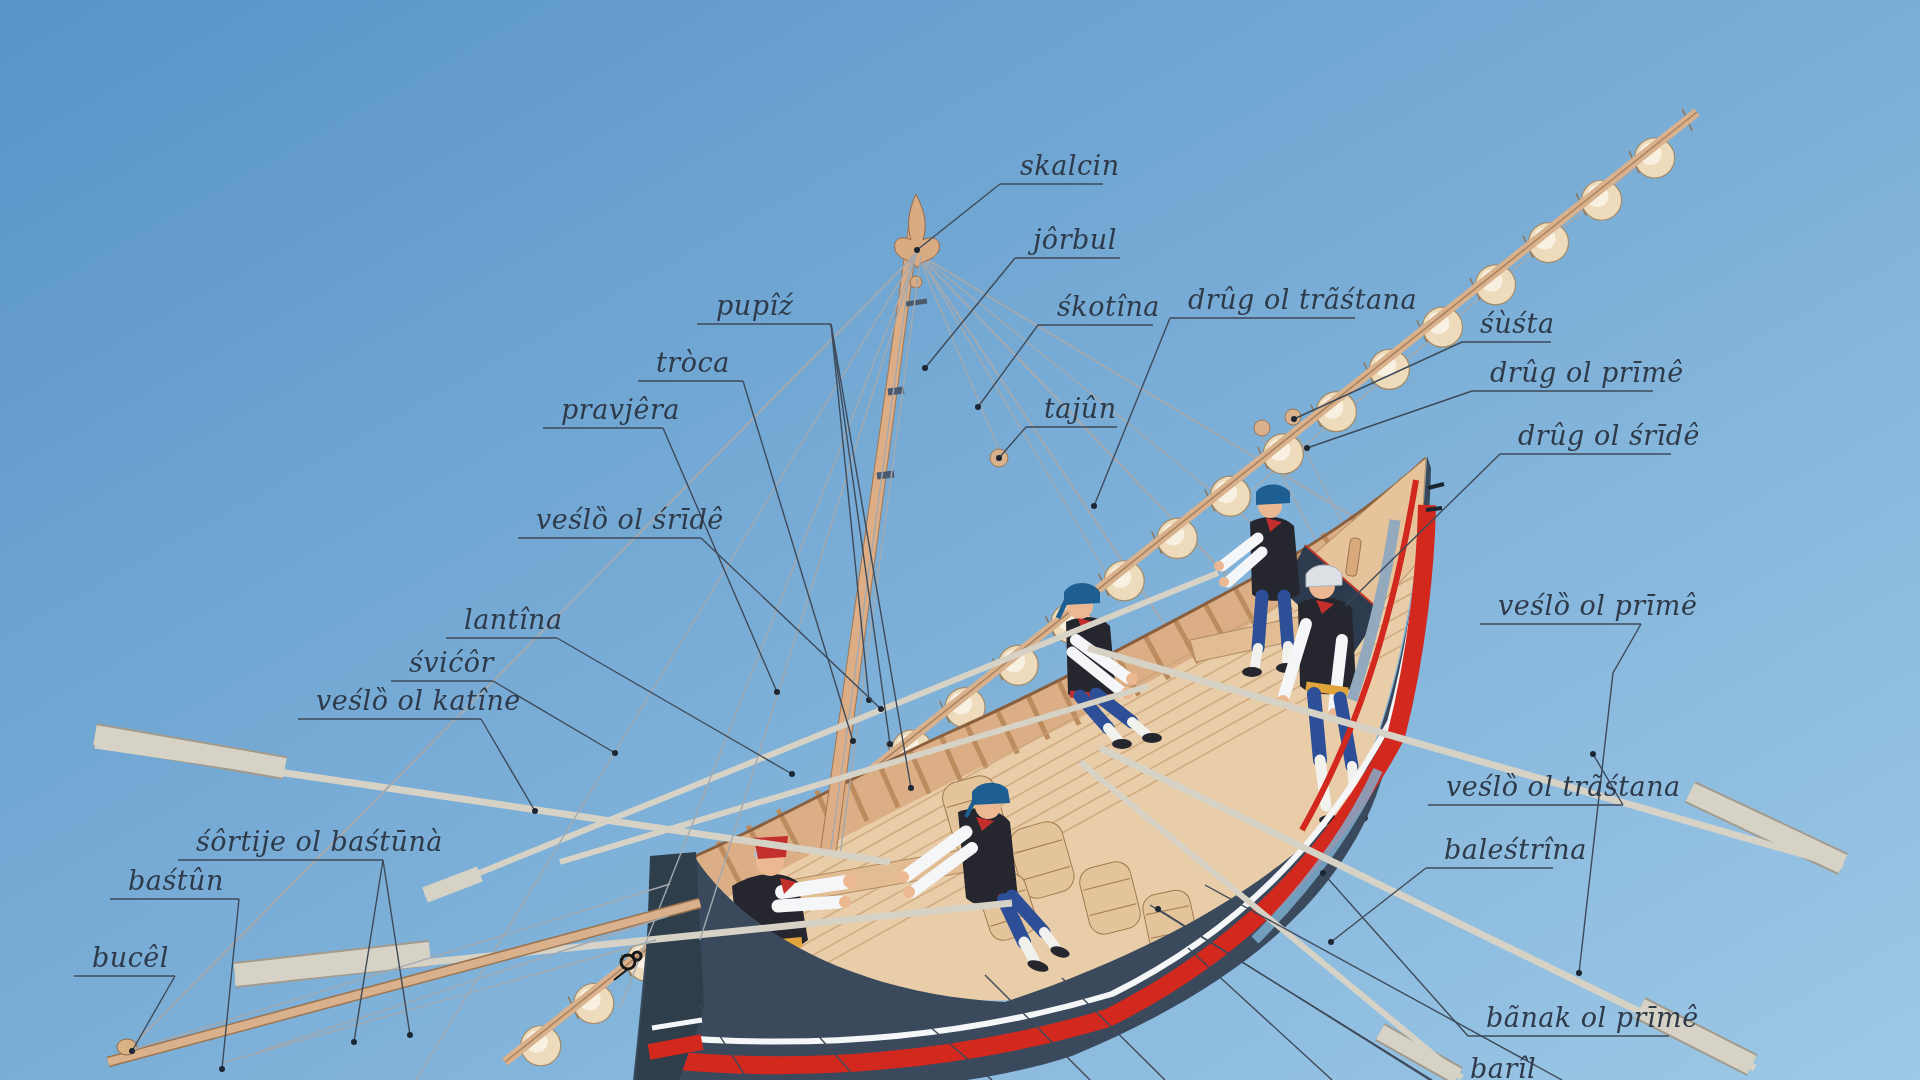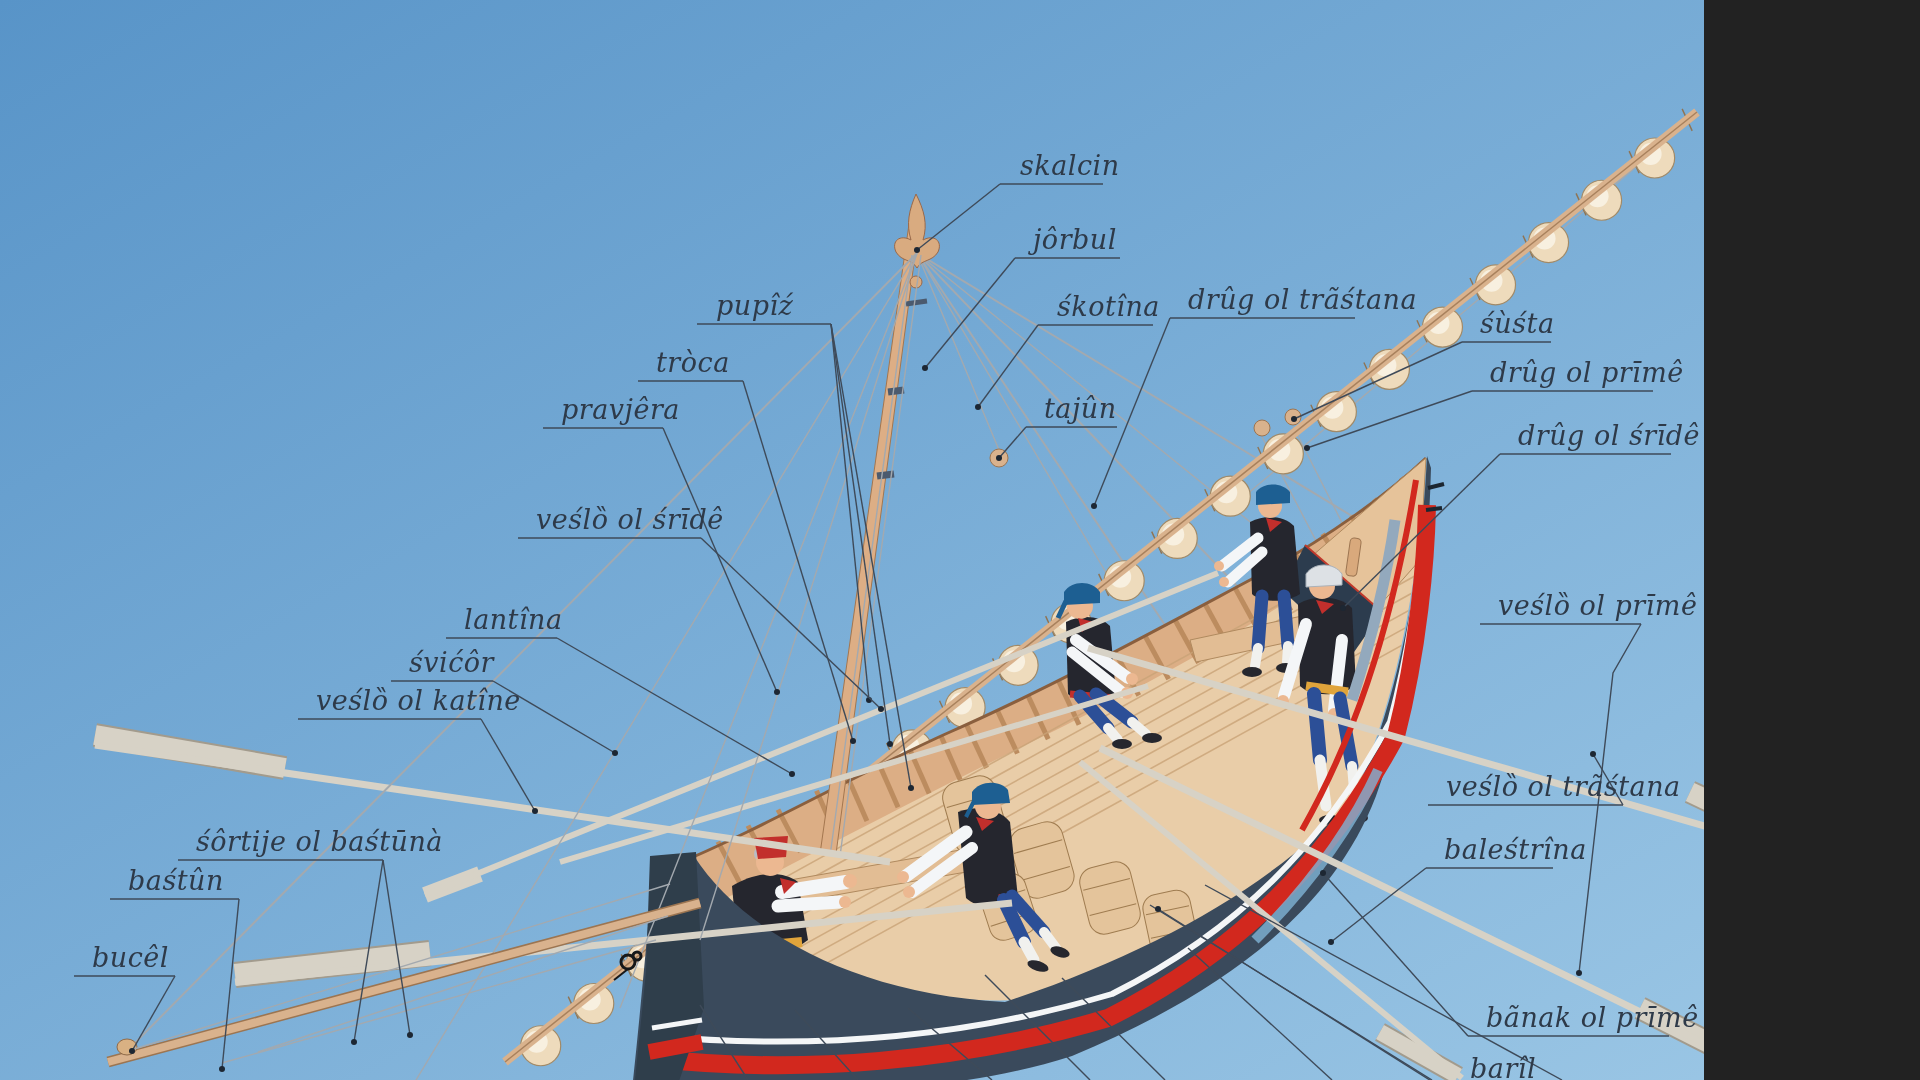--- a/index.html
+++ b/index.html
@@ -1,16 +1,16 @@
 <!DOCTYPE html>
 <html style="--c-sky-top: #5894c8; --c-sky-bottom: #9dc8e6; --c-label: #2e3a49; --c-leader: #3e4a59; --c-leader-dot: #1d2733; --c-hull: #3a4a5c; --c-hull-bow: #2f3e4b; --c-stripe-red: #d2281e; --c-stripe-white: #f4f6f7; --c-waterline-blue: #7fb3d6; --c-deck: #e9cda8; --c-far-wall: #dcae85; --c-rib: #bc8c5f; --c-rail: #d8b58b; --c-plank: #c9a377; --c-spar: #d9b28d; --c-spar-edge: #9c7551; --c-sail: #eedbbc; --c-sail-hi: #f8f0e0; --c-sail-edge: #a18a68; --c-oar: #d7d2c6; --c-oar-edge: #a29b8d; --c-rope: #a3a9af; --c-skin: #ecb891; --c-shirt: #f4f6f8; --c-vest: #25262e; --c-pants: #2c4f97; --c-cap-blue: #1d5f92; --c-cap-white: #dde1e5; --c-cloth-red: #c22f2c; --c-sash-yellow: #e0a43b; --c-sock: #f1f1ee; --c-shoe: #26272e; --c-barrel: #e4c49b; --c-barrel-line: #9f7c50; --c-mast: #ddae85; --c-mast-edge: #a3764f; --c-mast-band: #4b5a6e; --c-knot: #16181a;"><head>
 <meta charset="utf-8">
 <style>
   html,body{margin:0;padding:0;background:#222;}
-  .stage{position:relative;width:1704px;height:1080px;overflow:hidden;
+  .stage{position:relative;width:1920px;height:1080px;overflow:hidden;
          font-family:"DejaVu Serif","Liberation Serif",serif;}
   .stage svg{position:absolute;left:0;top:0;display:block;}
   .part-label{font-family:"DejaVu Serif","Liberation Serif",serif;
               font-style:italic;font-size:27px;letter-spacing:.5px;
               fill:var(--c-label,#2e3a49);}
   .leader{stroke:var(--c-leader,#3e4a59);stroke-width:1.4;fill:none;}
   .leader-dot{fill:var(--c-leader-dot,#1d2733);}
   .rope{stroke:var(--c-rope,#a3a9af);stroke-width:2;fill:none;}
   .rope-thin{stroke:var(--c-rope,#a3a9af);stroke-width:1.4;fill:none;}
 </style>

